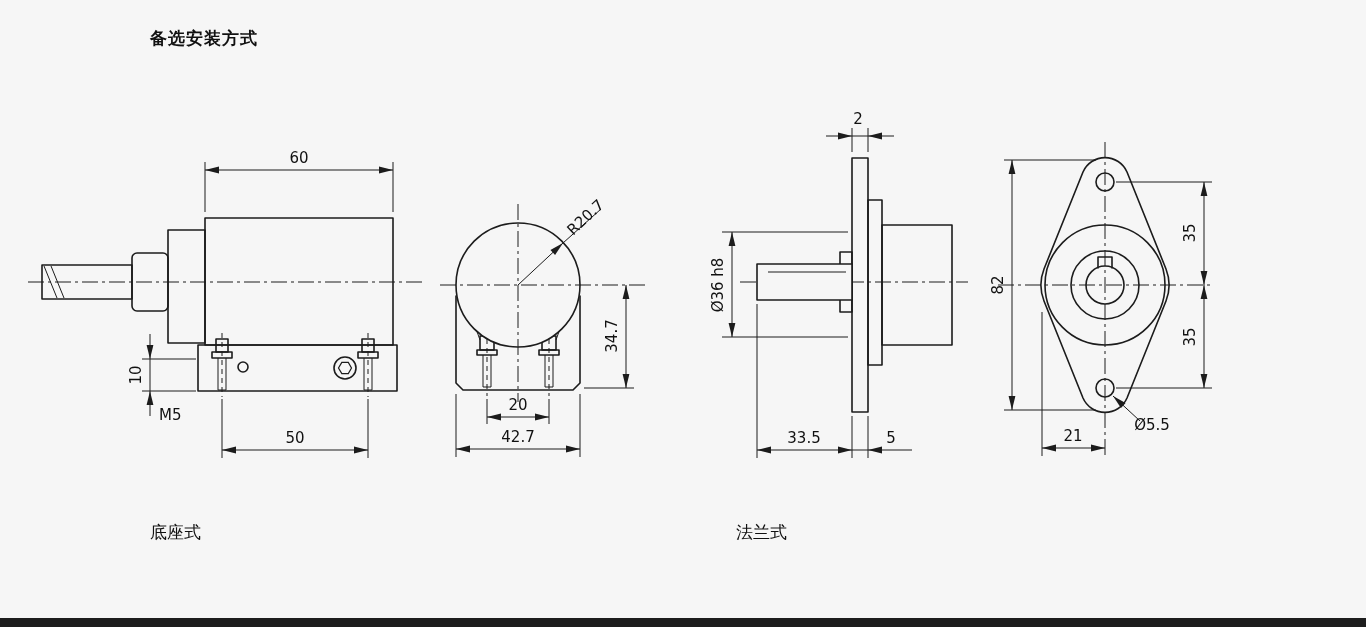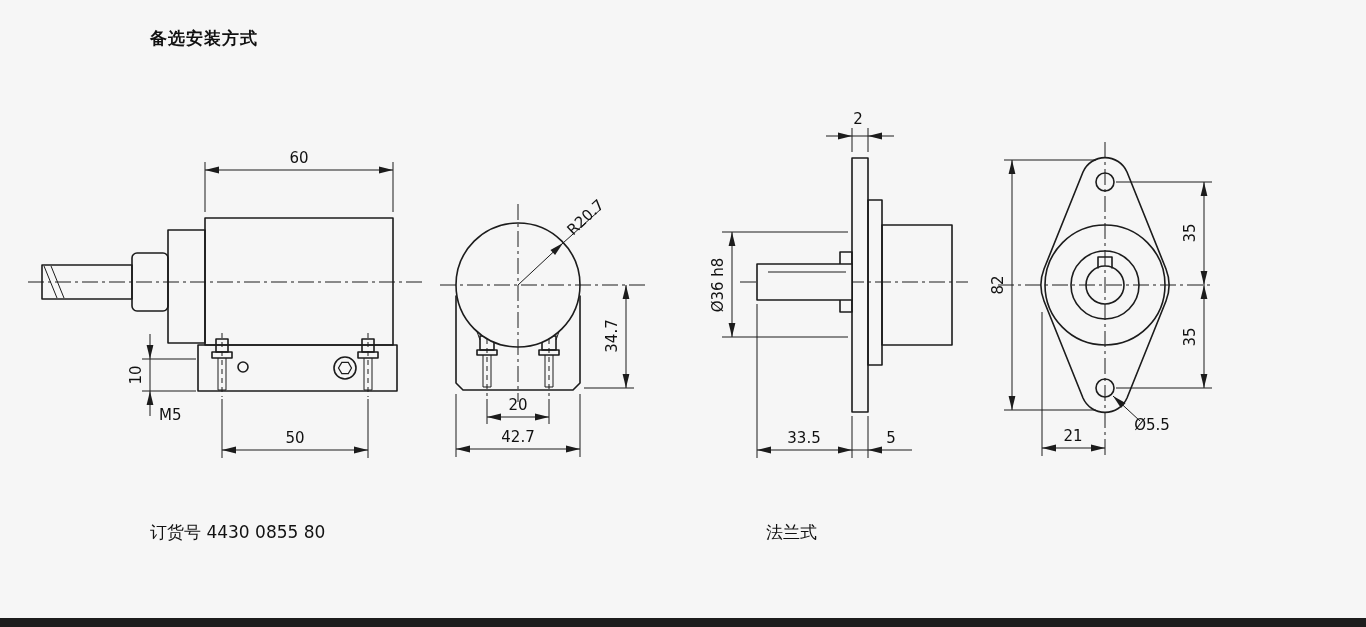--- a/index.html
+++ b/index.html
@@ -10,21 +10,21 @@
     font-family:"DejaVu Sans", sans-serif;
     overflow:hidden;
     color:#111;
   }
   .title{
     position:absolute;left:150px;top:27px;
     font-size:17px;font-weight:bold;letter-spacing:1px;
   }
   .caption{position:absolute;font-size:17px;line-height:23px;}
   .caption-base{left:150px;top:521px;}
-  .caption-flange{left:766px;top:521px;}
+  .caption-flange{left:736px;top:521px;}
   .footer-bar{
     position:absolute;left:0;bottom:0;width:1366px;height:9px;background:#1d1d1d;
   }
   svg.drawing{position:absolute;left:0;top:0;}
   svg text{font-family:"DejaVu Sans", sans-serif;font-size:15px;fill:#111;}
   .ol{fill:none;stroke:#1c1c1c;stroke-width:1.6;stroke-linejoin:round;stroke-linecap:round;}
   .olw{fill:#f6f6f6;stroke:#1c1c1c;stroke-width:1.6;stroke-linejoin:round;}
   .thin{fill:none;stroke:#1c1c1c;stroke-width:1;}
   .dim{fill:none;stroke:#1c1c1c;stroke-width:1;}
   .cl{fill:none;stroke:#1c1c1c;stroke-width:1;stroke-dasharray:16 4 3 4;}
@@ -215,20 +215,20 @@
       <line class="dim" x1="1140" y1="421" x2="1113" y2="396" marker-end="url(#aE)"></line>
       <text x="1152" y="430" text-anchor="middle">Ø5.5</text>
 
       <line class="thin" x1="1042" y1="312" x2="1042" y2="456"></line>
       <line class="dim" x1="1042" y1="448" x2="1105" y2="448" marker-start="url(#aS)" marker-end="url(#aE)"></line>
       <text x="1073" y="441" text-anchor="middle">21</text>
     </g>
   </svg>
 
   <div class="caption caption-base">
-    <div>订货号 4430 0855 80</div>
+    <div>底座式</div>
   </div>
   <div class="caption caption-flange">
     <div>法兰式</div>
   </div>
 
   <div class="footer-bar"></div>
 </div>
 
 </body></html>

